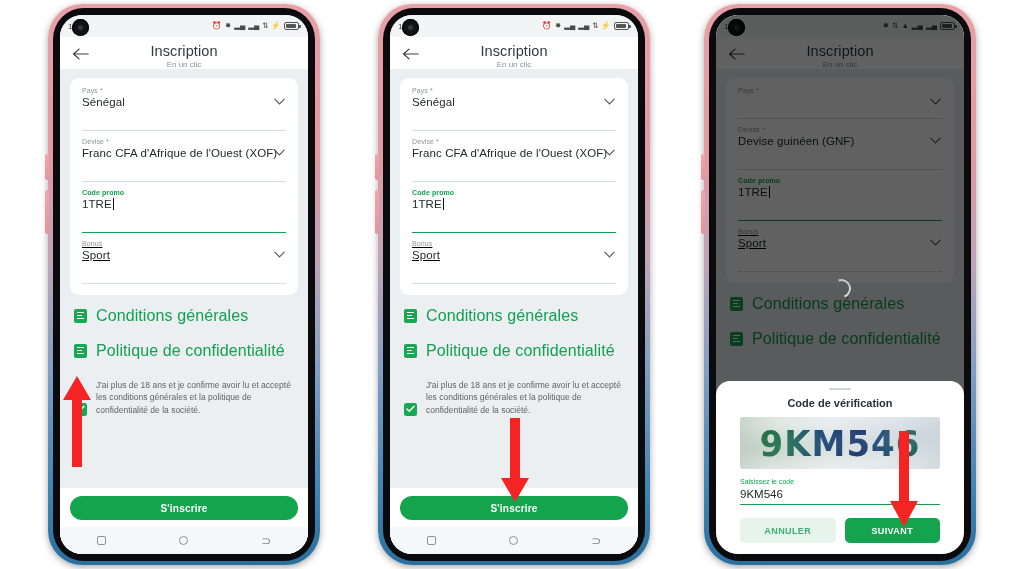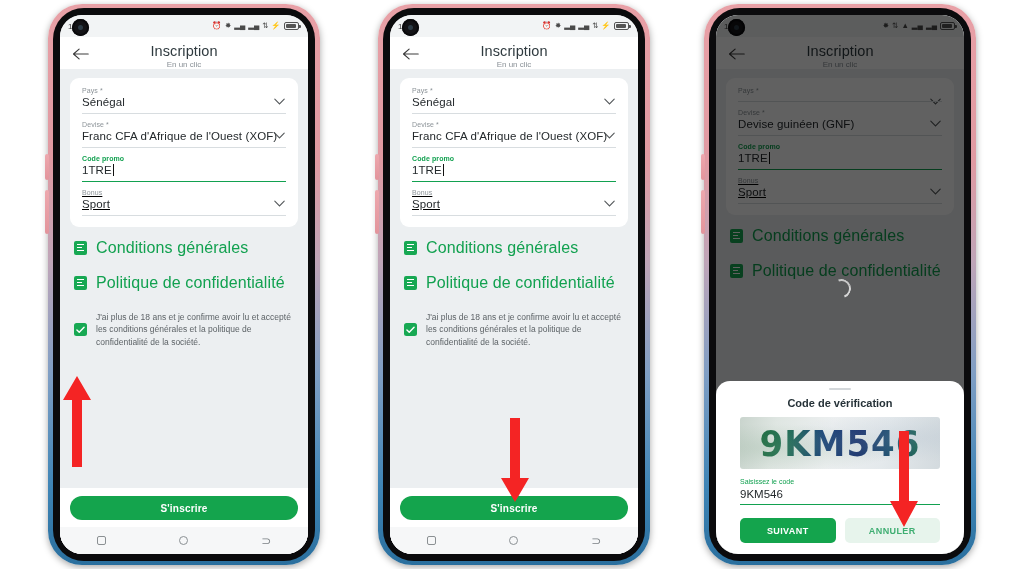--- a/index.html
+++ b/index.html
@@ -69,21 +69,21 @@
     color:#3c3c3c;
   }
   .ttl{ font-size:14.5px; color:#2f3a3f; font-weight:400; letter-spacing:.1px; }
   .sub{ font-size:8px; color:#8b9298; margin-top:1px; }
 
   
   .body{ background:#eceff1; padding:9px 10px 0; height:100%; }
   .card{
     background:#fff; border-radius:9px; padding:9px 12px 11px;
   }
-  .fld{ position:relative; padding-bottom:6px; margin-bottom:7px; }
+  .fld{ position:relative; padding-bottom:23px; margin-bottom:7px; }
   .fld:last-child{ margin-bottom:0;text-decoration:underline; }
   .flabel{ font-size:7px; color:#8d9499; margin-bottom:2px; letter-spacing:.1px; }
   .flabel.green{ color:#12a150; font-weight:700; }
   .fval{ font-size:11.5px; color:#24292c; letter-spacing:.1px; }
   .fline{ position:absolute; left:0; right:0; bottom:0; height:1px; background:#d8dde0; }
   .fline.green{ height:1.5px; background:#12a150; }
   .chev{
     position:absolute; right:1px; top:11px; width:11px; height:7px; color:#55595c;
   }
   .caret{ display:inline-block; width:1px; height:12px; background:#111; vertical-align:-2px; margin-left:1px; }
@@ -93,21 +93,21 @@
   .lrow{ display:flex; align-items:center; gap:9px; margin-bottom:17px; }
   .docicon{
     width:13px; height:14px; border-radius:2px; background:#17a853;
     position:relative; flex:0 0 auto;
   }
   .docicon i{ position:absolute; left:3px; width:7px; height:1.2px; background:#fff; display:block; }
   .docicon i:nth-child(1){ top:3px; } .docicon i:nth-child(2){ top:6px; width:5px; } .docicon i:nth-child(3){ top:9px; }
   .ltext{ font-size:16px; color:#12a150; letter-spacing:.1px;text-align:right; }
 
   
-  .consent{ display:flex; gap:9px; padding:2px 4px 0; }
+  .consent{ display:flex; gap:9px; padding:2px 4px 0;align-items:flex-end; }
   .cbox{
     width:13px; height:13px; border-radius:2.5px; background:#17a853;
     flex:0 0 auto; margin-top:12px; position:relative;
   }
   .cbox svg{ position:absolute; left:2px; top:2.5px; }
   .ctext{ font-size:8.5px; line-height:1.45; color:#5d6367; }
 
   
   .bottombar{
     position:absolute; left:0; right:0; bottom:0; background:#fff;
@@ -491,22 +491,22 @@
         <div class="mtitle">Code de vérification</div>
         <div class="captcha">
           <div class="txt">9KM546</div>
         </div>
         <div class="mfld">
           <div class="mlabel">Saisissez le code</div>
           <div class="mval">9KM546</div>
           <div class="mline"></div>
         </div>
         <div class="mactions">
+          <button class="mbtn ghost">ANNULER</button>
           <button class="mbtn solid">SUIVANT</button>
-          <button class="mbtn ghost">ANNULER</button>
         </div>
       </div>
     </div>
 
     <div class="arrow" style="left:183px; top:425px;">
       <svg width="34" height="100" viewBox="0 0 34 100">
           <path d="M17 98 L31 72 H22 V2 H12 V72 H3 Z" fill="#f42424"></path>
         </svg>
     </div>
   </div>

